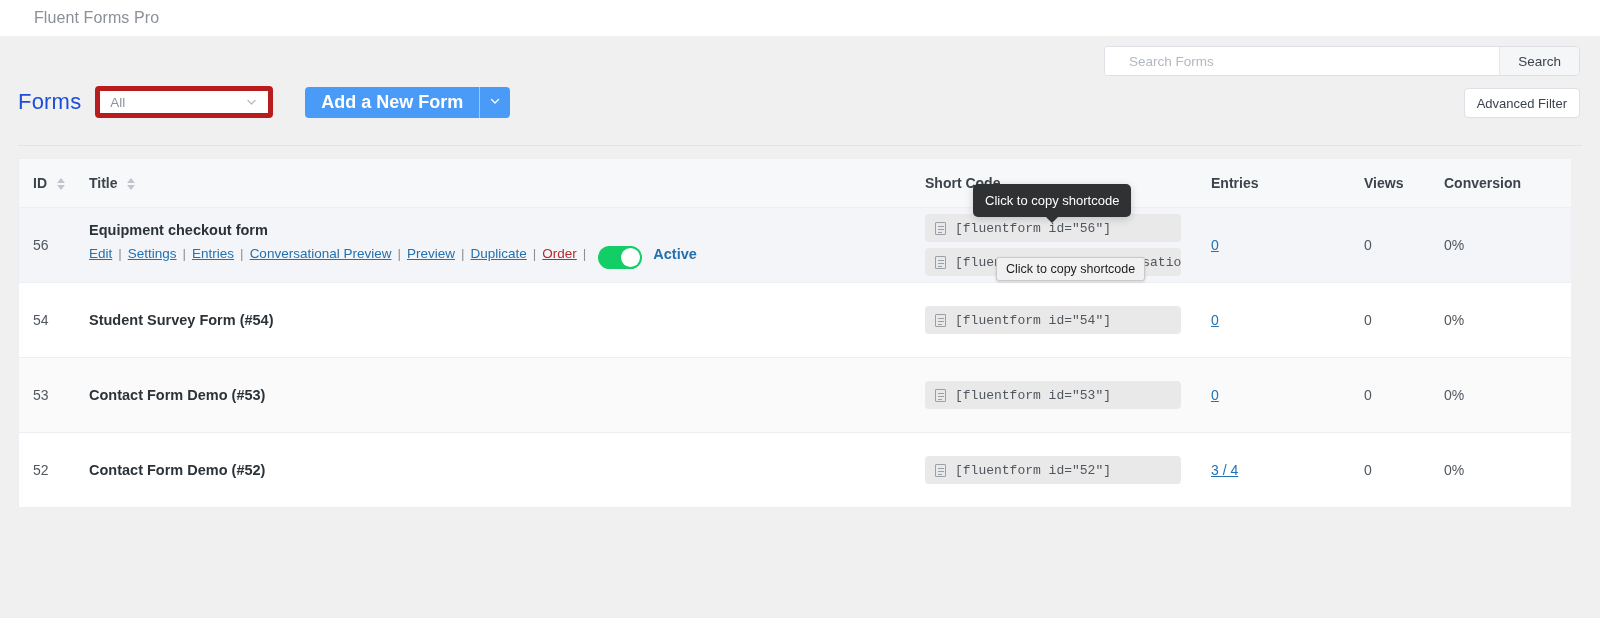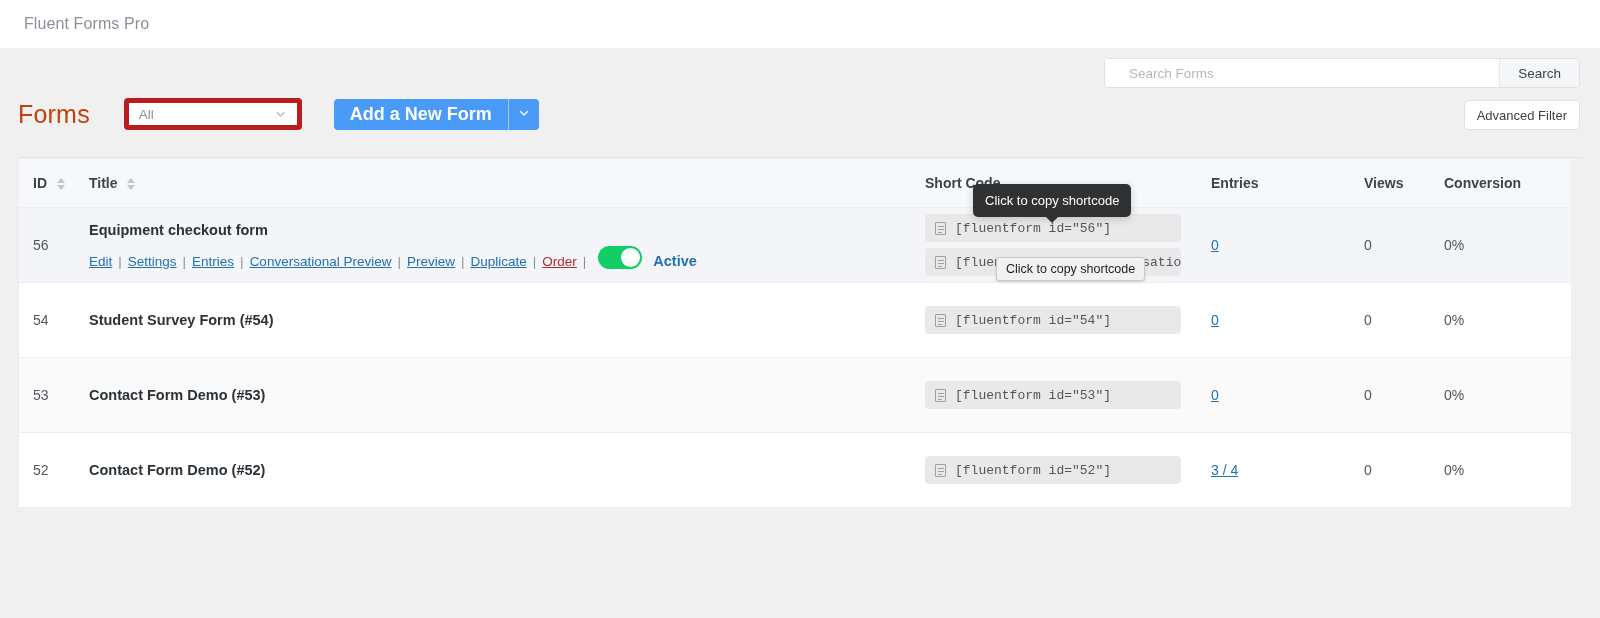--- a/index.html
+++ b/index.html
@@ -11,25 +11,25 @@
     height: 618px;
     background: #f0f0f1;
     font-family: "Liberation Sans", sans-serif;
     color: #1d2327;
     overflow: hidden;
     position: relative;
   }
 
   
   .topnav {
-    height: 48px;
+    height: 36px;
     background: #ffffff;
     display: flex;
     align-items: stretch;
-    padding-left: 24px;
+    padding-left: 34px;
     box-sizing: border-box;
     position: relative;
   }
   .brand {
     display: flex;
     align-items: center;
     font-size: 16px;
     color: #8a8f98;
     font-weight: 400;
     letter-spacing: .1px;
@@ -69,25 +69,25 @@
   .head-left {
     position: absolute;
     left: 18px;
     top: 66px;
     transform: translateY(-50%);
     display: flex;
     align-items: center;
     gap: 0;
   }
   .page-title {
-    font-size: 25px;
+    font-size: 22px;
     font-weight: 400;
-    color: #c2410c;
+    color: #1d4ed8;
     letter-spacing: .2px;
-    margin-right: 34px;
+    margin-right: 14px;
   }
   .filter-select {
     width: 178px;
     height: 32px;
     background: #fff;
     border: 5px solid #b91c1c;
     border-radius: 4px;
     display: flex;
     align-items: center;
     padding: 0 10px;
@@ -289,21 +289,21 @@
     border: 1px solid #a7abb2;
     border-radius: 50% 50% 0 0;
     border-bottom: none;
     box-sizing: border-box;
   }
   .row-actions {
     margin-top: 8px;
     font-size: 13.5px;
     color: #6c727a;
     display: flex;
-    align-items: flex-end;
+    align-items: flex-start;
     flex-wrap: nowrap;
   }
   .row-actions a {
     color: #2271b1;
     text-decoration: underline;
     cursor: pointer;
     white-space: nowrap;
   }
   .row-actions a.danger { color: #b32d2e; }
   .row-actions .sep { margin: 0 6px; color: #8c9196; }

